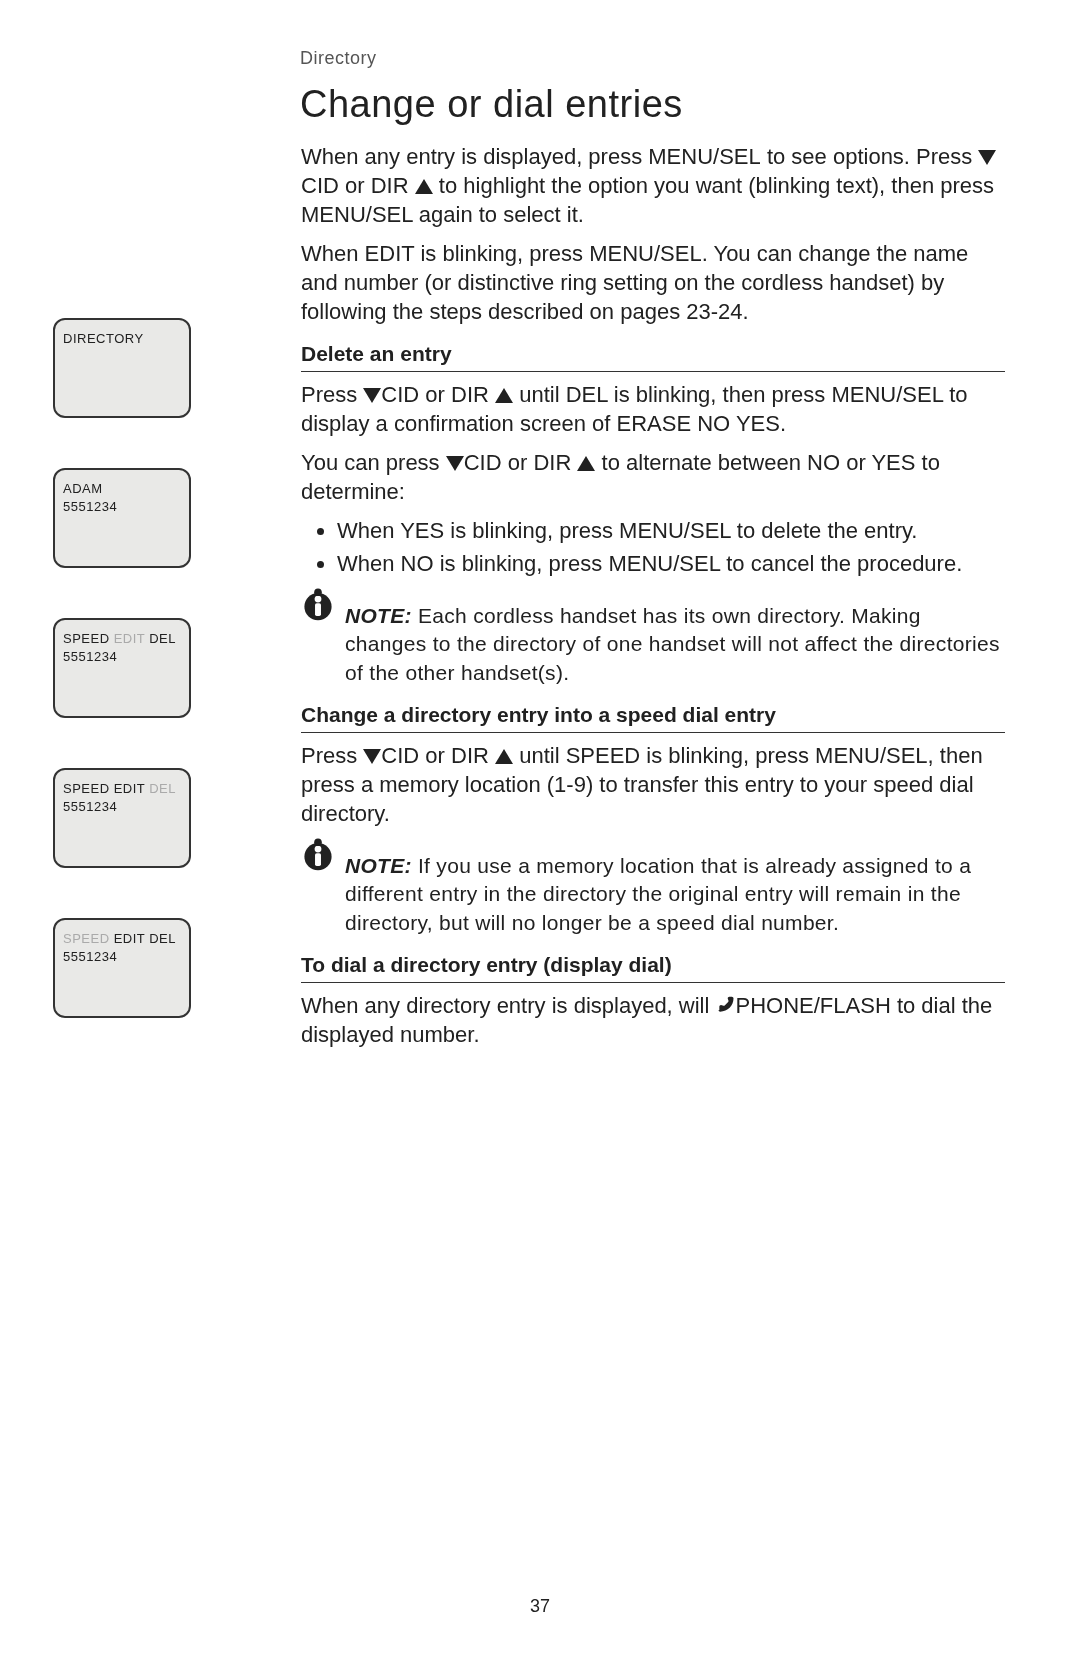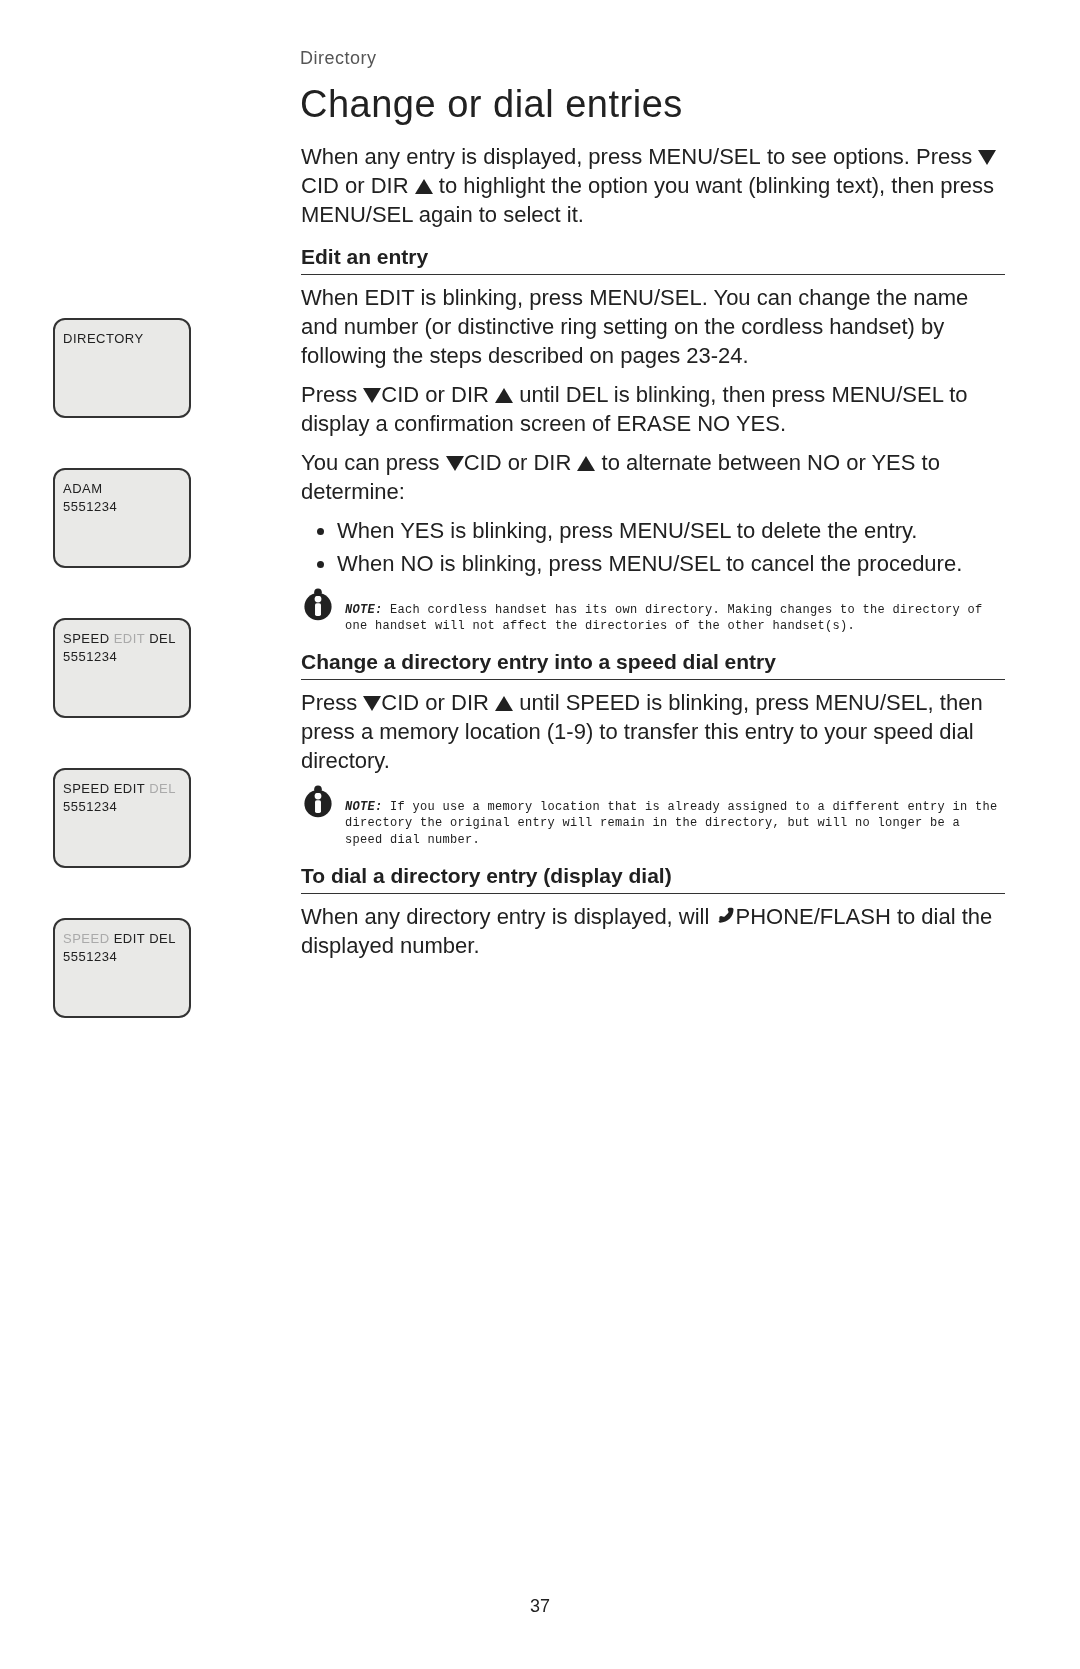--- a/index.html
+++ b/index.html
@@ -70,25 +70,24 @@
     margin: 6px 0 10px 30px;
   }
   .content li { margin-bottom: 4px; margin-left: 6px; }
   .note-row {
     display: flex;
     align-items: flex-start;
     gap: 10px;
     margin: 8px 0 14px 0;
   }
   .note-text {
-    font-size: 12px;
+    font-size: 21px;
     line-height: 1.35;
     padding-top: 14px;
     letter-spacing: 0.3px;
-    font-family: Liberation Mono, monospace;
   }
   .note-text .nb { font-style: italic; font-weight: bold; }
   .info-icon {
     width: 34px; height: 34px;
     flex-shrink: 0;
   }
   .tri {
     display: inline-block;
     width: 0; height: 0;
     vertical-align: -1px;
@@ -157,25 +156,25 @@
         <div>5551234</div>
       </div>
     </div>
 
     <div class="content">
 
       <p>
         <span>When any entry is displayed, press </span><b><span>MENU/</span><span class="sc">SEL</span></b><span> to see options. Press </span><span class="tri down"></span><b>CID</b><span> or </span><b>DIR</b> <span class="tri up"></span><span> to highlight the option you want (blinking text), then press </span><b><span class="sc">MENU</span><span>/SEL</span></b><span> again to select it.</span>
       </p>
 
-      <div class="section-h">Edit an entry</div>
       <p>
         <span>When </span><b>EDIT</b><span> is blinking, press </span><b><span class="sc">MENU</span><span>/SEL</span></b><span>. You can change the name and number (or distinctive ring setting on the cordless handset) by following the steps described on pages 23-24.</span>
       </p>
 
+      <div class="section-h">Delete an entry</div>
       <p>
         <span>Press </span><span class="tri down"></span><b>CID</b><span> or </span><b>DIR</b> <span class="tri up"></span><span> until </span><b>DEL</b><span> is blinking, then press </span><b><span class="sc">MENU</span><span>/SEL</span></b><span> to display a confirmation screen of </span><b>ERASE NO YES</b><span>.</span>
       </p>
       <p>
         <span>You can press </span><span class="tri down"></span><b>CID</b><span> or </span><b>DIR</b> <span class="tri up"></span><span> to alternate between </span><b>NO</b><span> or </span><b>YES</b><span> to determine:</span>
       </p>
       <ul>
         <li>
           <span>When </span><b>YES</b><span> is blinking, press </span><b><span class="sc">MENU</span><span>/SEL</span></b><span> to delete the entry.</span>
         </li>

